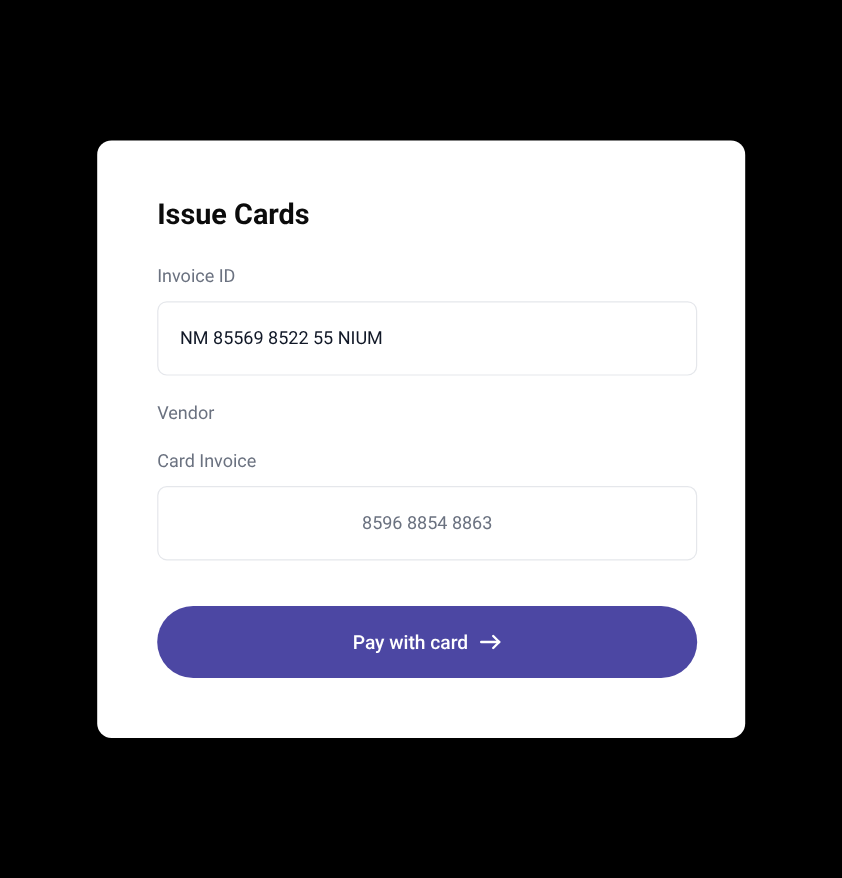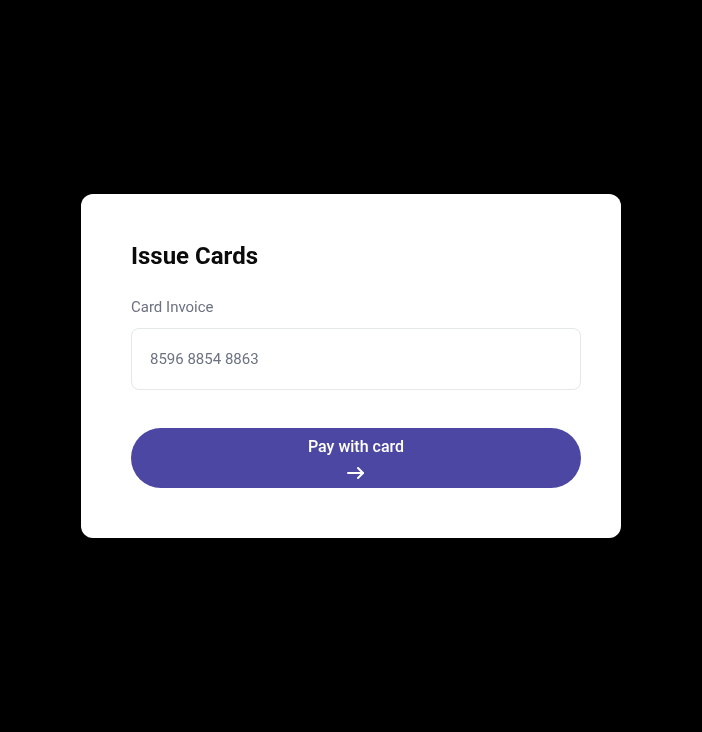--- a/index.html
+++ b/index.html
@@ -46,52 +46,57 @@
       border-radius: 8px;
       padding: 0 18px;
       font-size: 15px;
       color: #111827;
       font-family: inherit;
       outline: none;
       background: #fff;
     }
     .field-input.muted {
       color: #6b7280;
+      text-align: center;
     }
     .pay-button {
       width: 100%;
       height: 60px;
       background: #4c47a3;
       border: none;
       border-radius: 999px;
       color: #fff;
       font-size: 16px;
       font-weight: 500;
       display: flex;
       align-items: center;
       justify-content: center;
       gap: 10px;
       cursor: pointer;
       font-family: inherit;
       margin-top: 38px;
-      flex-direction: column;
     }
     .arrow-icon {
       display: inline-flex;
       align-items: center;
     }
   </style>
 </head>
 <body>
 
 <div class="card">
   <h1 class="title">Issue Cards</h1>
 
+  <div class="field">
+    <label class="field-label">Invoice ID</label>
+    <input type="text" class="field-input" value="NM 85569 8522 55 NIUM" style="">
+  </div>
 
   <div class="field">
+    <label class="field-label">Vendor</label>
   </div>
 
   <div class="field">
     <label class="field-label">Card Invoice</label>
     <input type="text" class="field-input muted" value="8596 8854 8863" style="">
   </div>
 
   <button class="pay-button">
     <span>Pay with card</span>
     <span class="arrow-icon">

